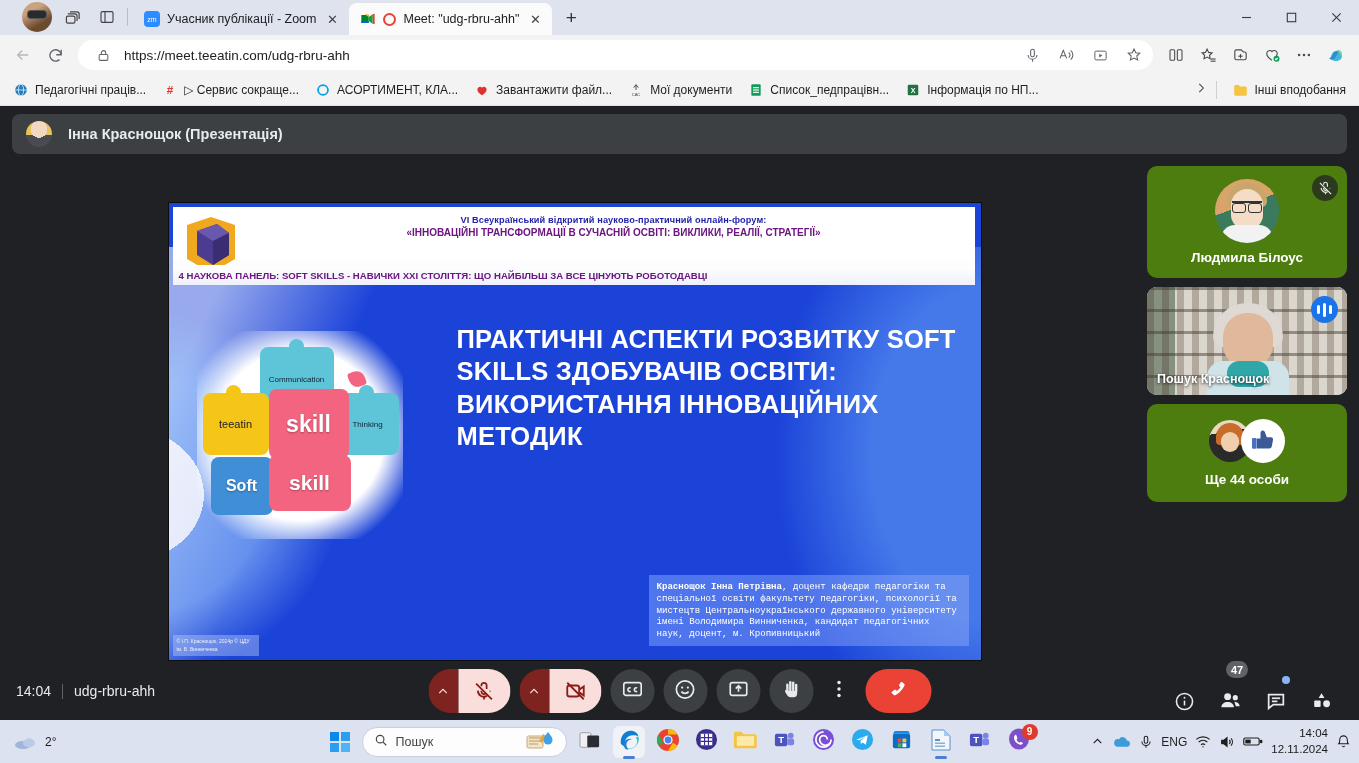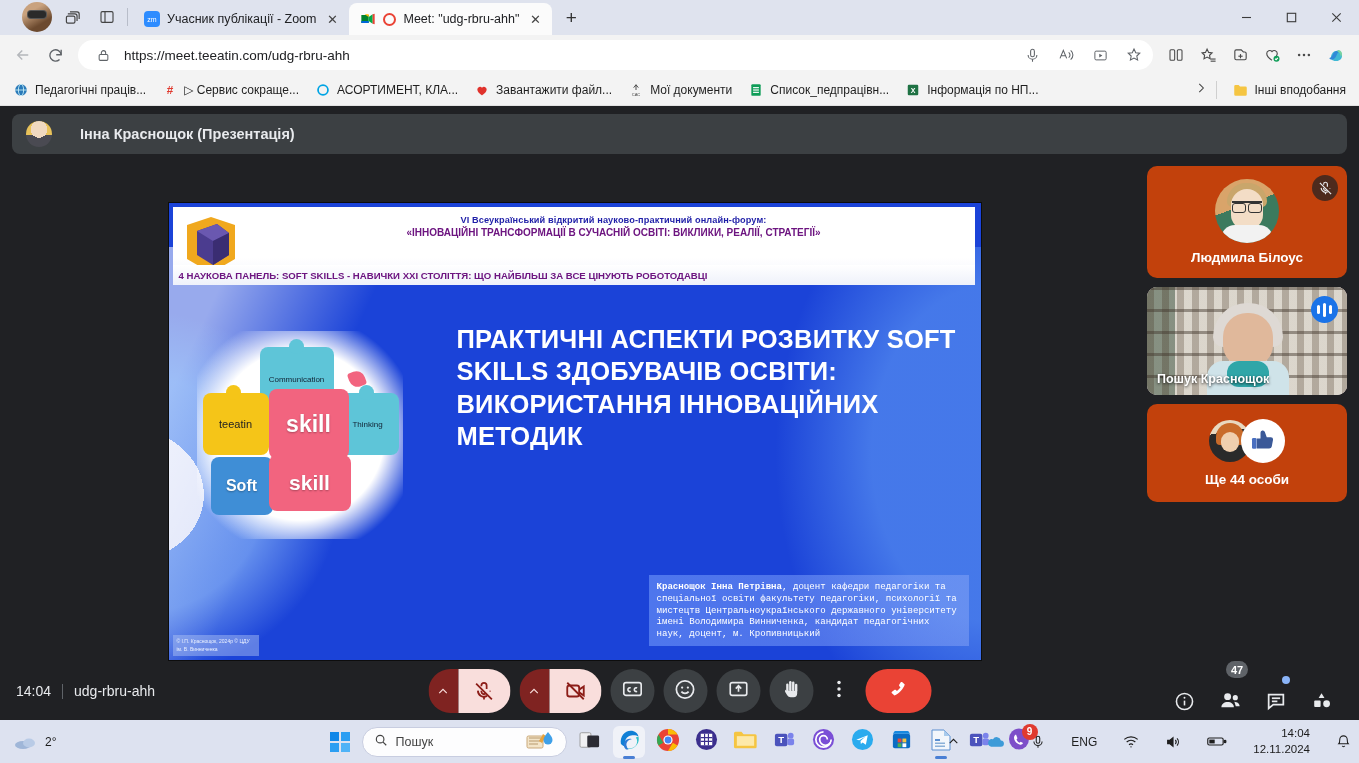--- a/index.html
+++ b/index.html
@@ -56,21 +56,21 @@
   .bm { display: flex; align-items: center; gap: 6px; padding: 3px 7px; border-radius: 5px; font-size: 12px;
       color: #1f1f1f; white-space: nowrap; flex:none; }
   .bm .bmico { width: 16px; height: 16px; flex:none; display:flex; align-items:center; justify-content:center; font-size:11px; }
   .bm-overflow { margin-left: auto; display:flex; align-items:center; gap:4px; flex:none; }
   .bm-divider { width:1px; height:18px; background:#cfcfcf; margin:0 4px; }
 
   
   .meet { flex: 1; background: #202124; position: relative; padding: 8px 12px 0 12px; }
 
   .presenter-bar { height: 40px; background: #3c4043; border-radius: 8px; display: flex; align-items: center;
-      gap: 28px; padding: 0 14px; margin-bottom: 10px; }
+      gap: 16px; padding: 0 14px; margin-bottom: 10px; }
   .presenter-avatar { width: 26px; height: 26px; border-radius: 50%; flex:none; overflow:hidden;
       background: radial-gradient(circle at 50% 32%, #f0d9c0 0 38%, transparent 38%), linear-gradient(180deg,#e8c25a 0 55%, #4a4a52 55%); }
   .presenter-name { color: #e8eaed; font-size: 14.5px; font-weight: 600; }
 
   .stage { position: absolute; left: 12px; right: 12px; top: 58px; bottom: 60px; display: flex; gap: 10px; }
 
   
   .slide-wrap { flex: 1; display: flex; align-items: flex-end; justify-content: center; }
   .slide { width: 812px; height: 457px; position: relative; overflow: hidden;
       background: #1b43d8;
@@ -116,21 +116,21 @@
 
   .speaker-box { position: absolute; left: 480px; top: 372px; width: 320px; padding: 6px 8px;
       background: linear-gradient(100deg, rgba(120,160,255,.55), rgba(150,175,250,.42));
       color: #ffffff; font-size: 9.1px; line-height: 1.3; font-family: Liberation Mono, monospace; }
   .speaker-box b { color: #ffffff; }
   .slide-copy { position: absolute; left: 4px; bottom: 4px; width: 86px; padding: 3px 4px;
       background: rgba(180,200,245,.45); color: #eaf0ff; font-size: 5px; line-height: 1.5; }
 
   
   .rail { width: 200px; display: flex; flex-direction: column; gap: 9px; padding-top: 2px; flex:none; }
-  .tile { background: #c2410c; border-radius: 10px; position: relative; overflow: hidden; }
+  .tile { background: #4d7c0f; border-radius: 10px; position: relative; overflow: hidden; }
   .tile-avatar { height: 112px; display: flex; flex-direction: column; align-items: center; justify-content: center; gap: 7px; }
   .avatar-img { width: 64px; height: 64px; border-radius: 50%; overflow: hidden; position: relative;
       background: linear-gradient(160deg,#d9a46a 0 42%, #3c7a5e 42%); }
   .avatar-img .face { position:absolute; left:16px; top:10px; width:32px; height:40px; border-radius:16px 16px 14px 14px;
       background:#f3ddc6; }
   .avatar-img .hair { position:absolute; left:12px; top:4px; width:40px; height:24px; border-radius:20px 20px 6px 6px;
       background:#c9a66b; }
   .avatar-img .glasses { position:absolute; left:17px; top:22px; width:30px; height:8px;
       border-top:2px solid #333; box-shadow: inset 0 0 0 1px rgba(0,0,0,.0); }
   .avatar-img .glasses::before, .avatar-img .glasses::after { content:""; position:absolute; top:0; width:12px; height:8px;
@@ -203,21 +203,21 @@
   .search-pill { width: 205px; height: 30px; border-radius: 15px; background: #fdfdfe; border: 1px solid #c8cde0;
       display: flex; align-items: center; gap: 8px; padding: 0 8px 0 11px; }
   .search-pill .ph { font-size: 12.5px; color: #444; flex: 1; }
   .tb-app { width: 32px; height: 32px; border-radius: 6px; display: flex; align-items: center; justify-content: center;
       position: relative; }
   .tb-app.active { background: rgba(255,255,255,.55); }
   .tb-app .under { position: absolute; bottom: -1px; left: 50%; transform: translateX(-50%); width: 12px; height: 3px;
       border-radius: 2px; background: #4a7fd4; }
   .tb-app .vbadge { position: absolute; top: -2px; right: -3px; min-width: 16px; height: 16px; border-radius: 8px;
       background: #e03a2f; color: #fff; font-size: 10px; font-weight: 700; display:flex; align-items:center; justify-content:center; }
-  .tray { position: absolute; right: 8px; display: flex; align-items: center; gap: 26px; justify-content: space-between; }
+  .tray { position: absolute; right: 8px; display: flex; align-items: center; gap: 8px; justify-content: space-between; }
   .tray .ti { display: flex; align-items: center; justify-content: center; color: #1f1f1f; }
   .tray .lang { font-size: 12px; color: #1f1f1f; }
   .clock { text-align: right; font-size: 11.5px; color: #1b1b1b; line-height: 1.35; }
 </style>
 </head>
 <body>
 
 <div class="browser">
 
   <div class="tabstrip">

